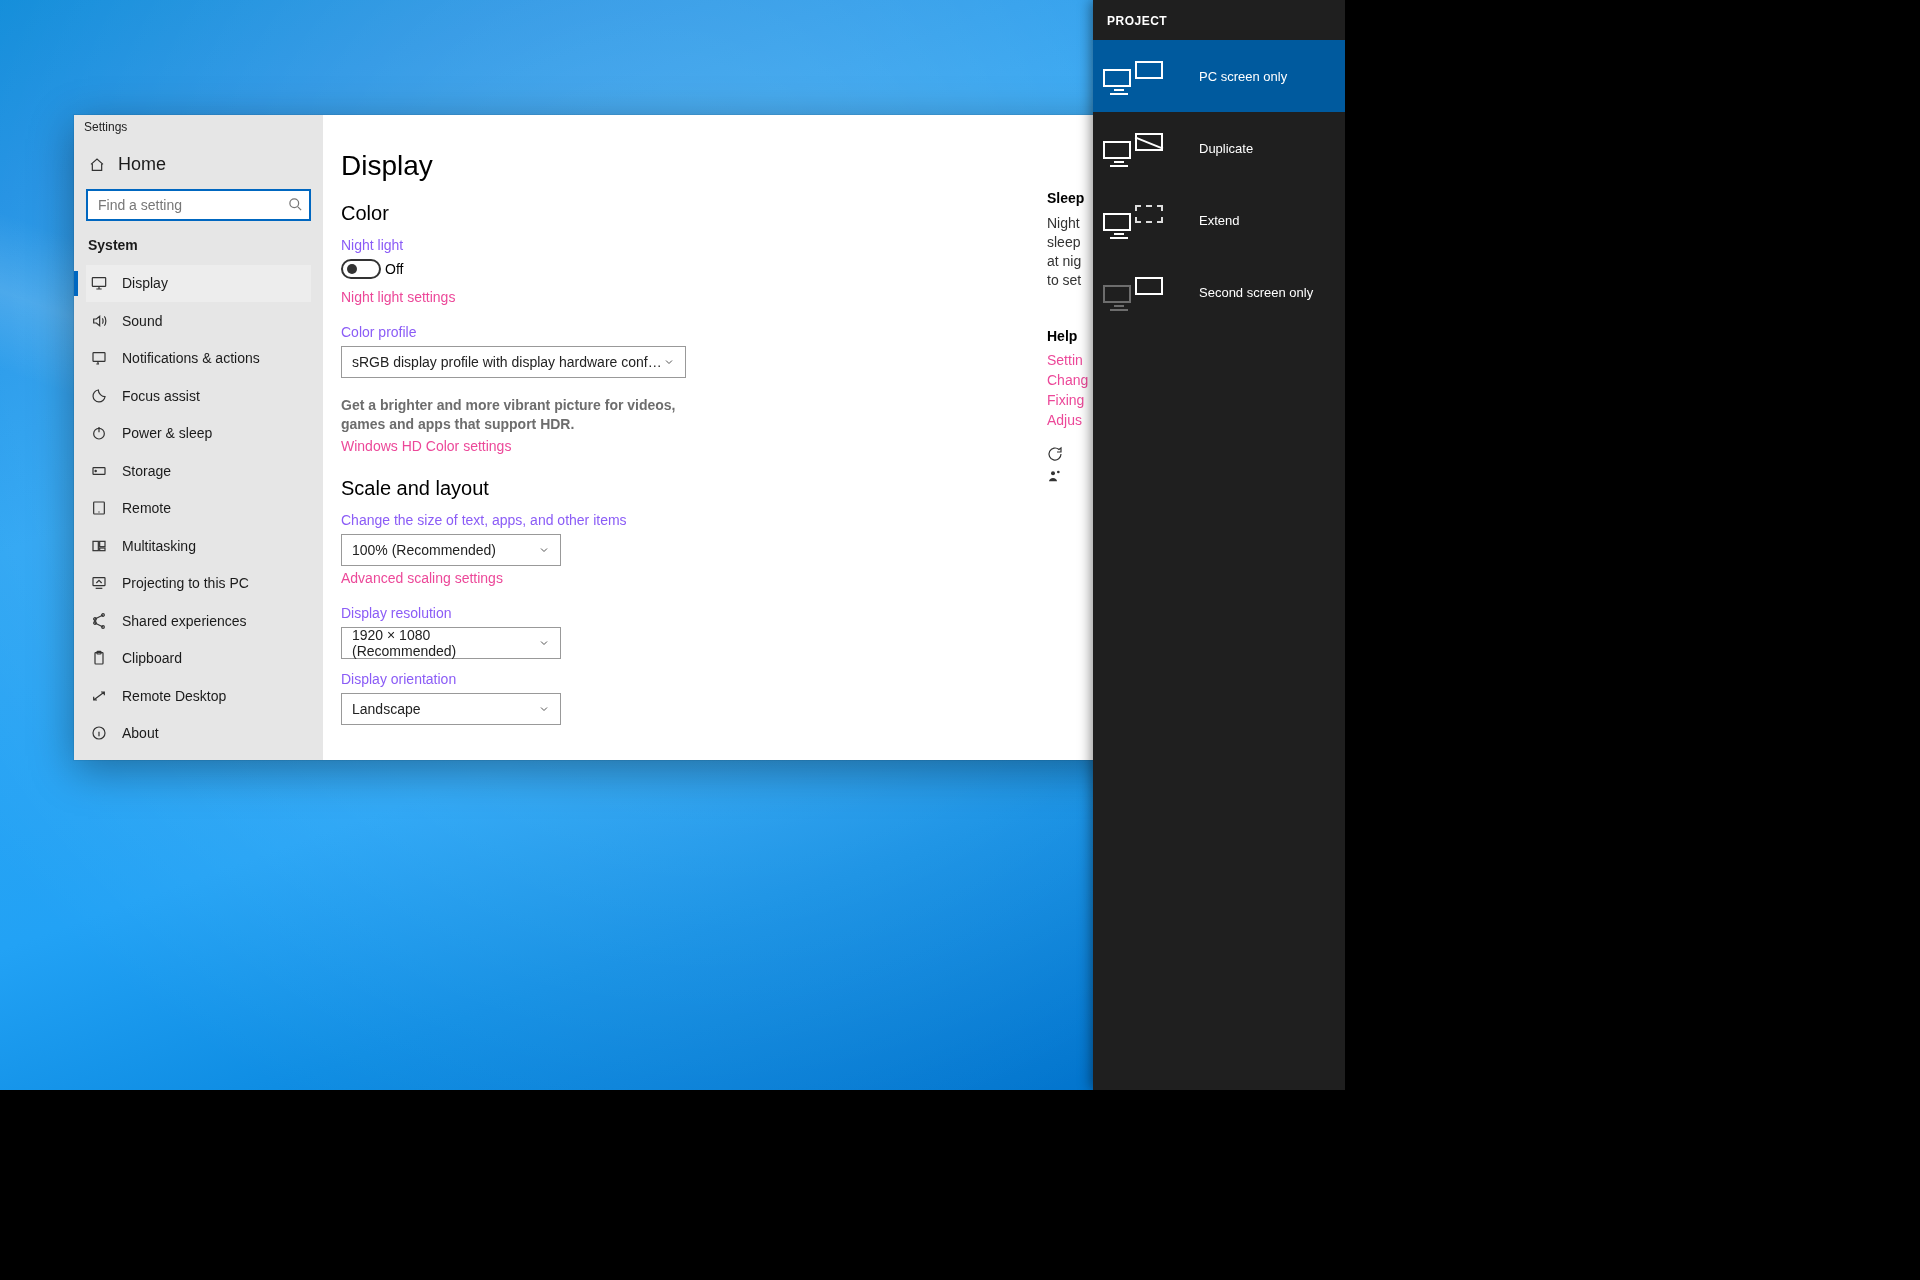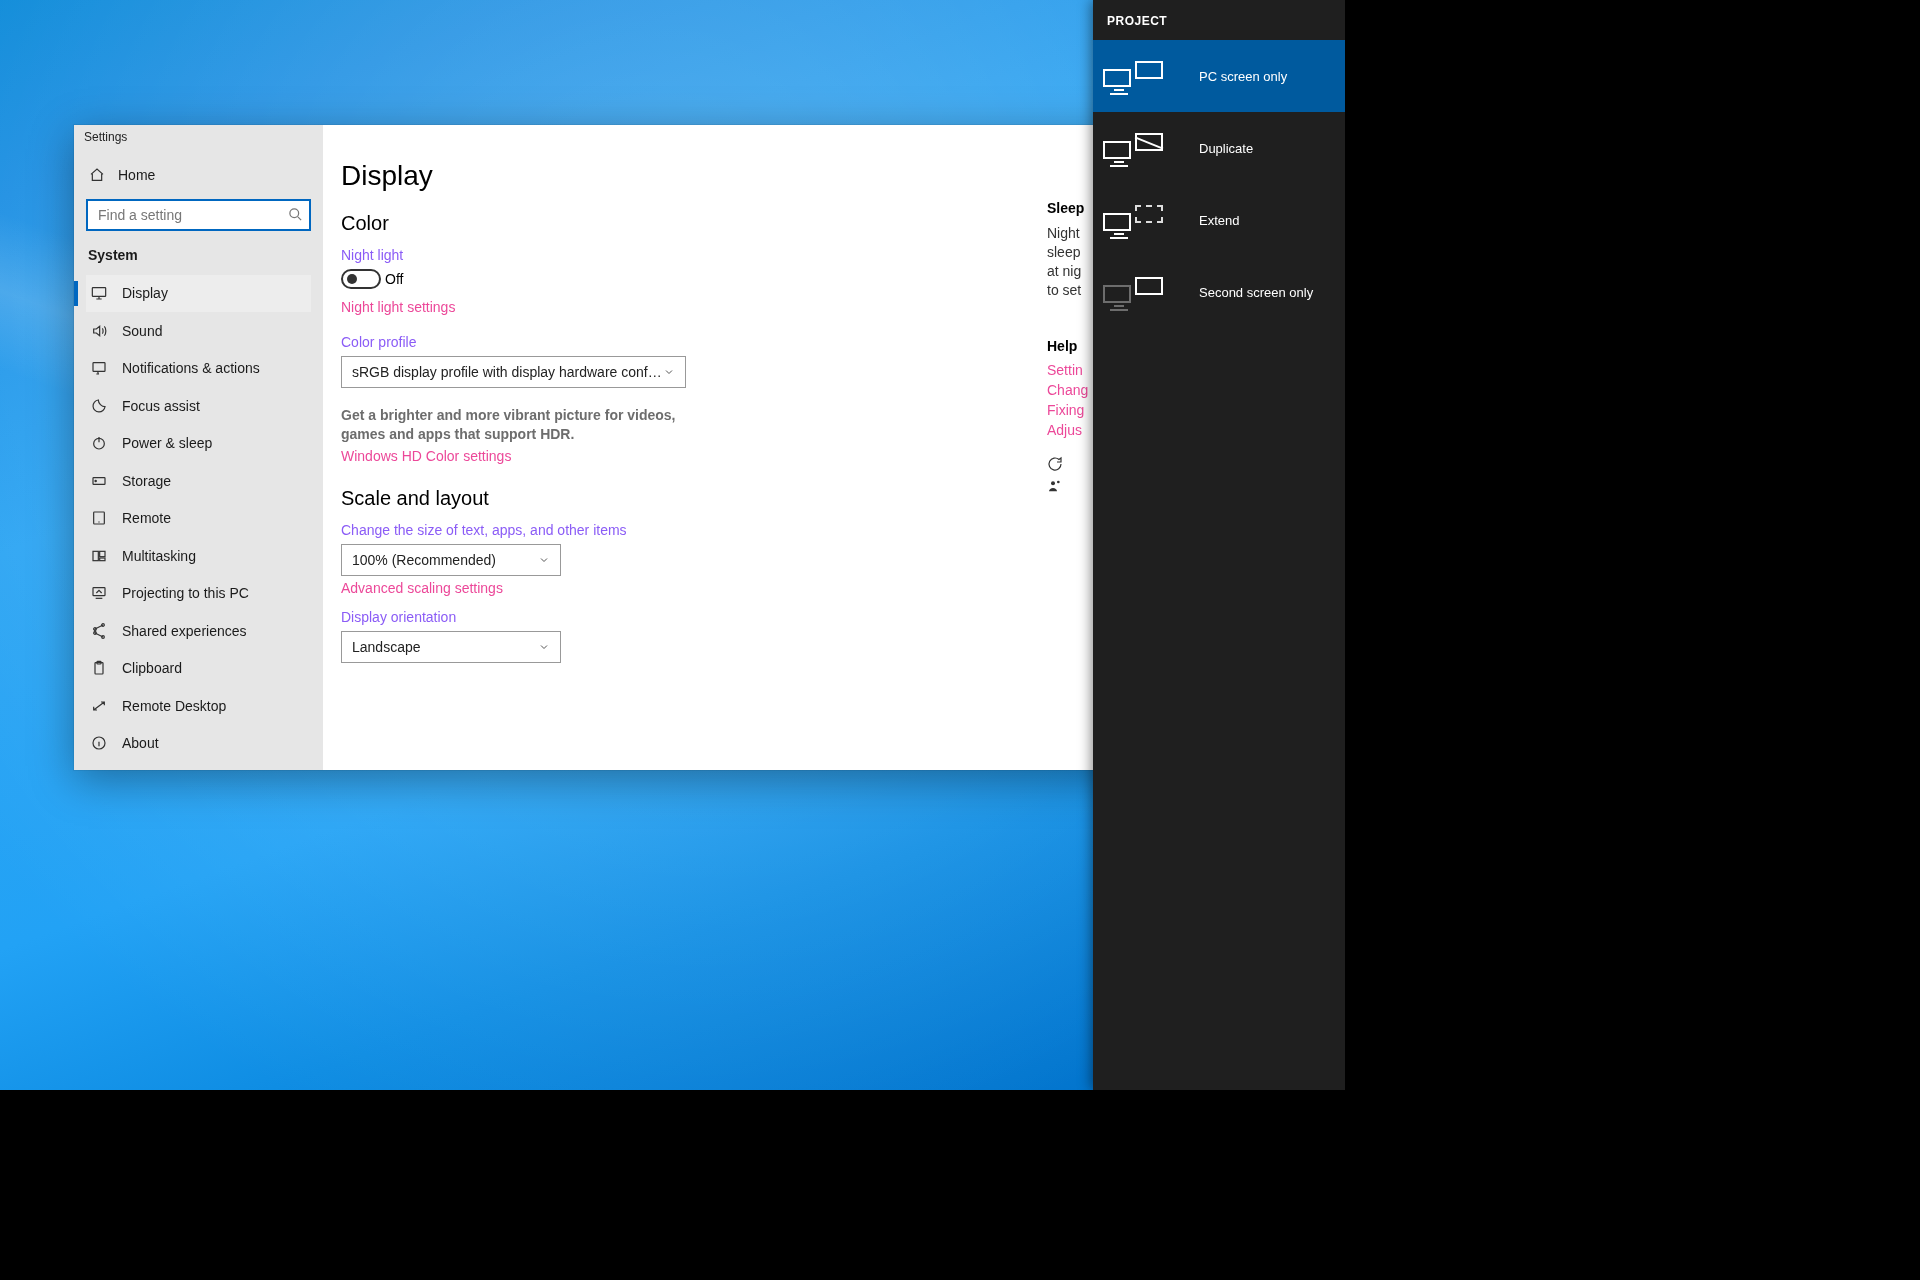--- a/index.html
+++ b/index.html
@@ -16,35 +16,35 @@
   .ray {
     position: absolute; inset: 0;
     background: linear-gradient(200deg, rgba(255,255,255,0) 46%, rgba(255,255,255,.15) 50%, rgba(255,255,255,0) 54%);
   }
   .letterbox-bottom { position:absolute; bottom:0; left:0; right:0; height:190px; background:#000; }
   .letterbox-right  { position:absolute; top:0; bottom:0; right:0; width:575px; background:#000; }
 
   
   .settings-window {
     position: absolute;
-    left: 74px; top: 125px;
+    left: 74px; top: 115px;
     width: 1124px; 
     height: 645px;
     background: #ffffff;
     display: flex;
     box-shadow: 0 10px 40px rgba(0,0,0,.35), 0 0 0 1px rgba(0,0,0,.06);
     overflow: hidden;
   }
 
   
   .sidebar { width: 249px; background: #e6e6e6; display:flex; flex-direction:column; }
   .titlebar { height: 30px; display:flex; align-items:center; padding:0 10px; font-size:12px; color:#222; }
 
   .sidebar-body { padding: 5px 12px 8px 12px; display:flex; flex-direction:column; gap:0; }
-  .sidebar-row { display:flex; align-items:center; height:37px; gap:12px; padding-left:2px; color:#1b1b1b; font-size:14px; cursor:default; position:relative; }
+  .sidebar-row { display:flex; align-items:center; height:37px; gap:12px; padding-left:2px; color:#1b1b1b; font-size:18px; cursor:default; position:relative; }
   .sidebar-row.home { height:40px; }
   .sidebar-row .ico { width:18px; display:flex; justify-content:center; }
 
   .search-wrap { margin: 4px 0 8px 0; position:relative; }
   .search-input {
     width:100%; height:32px; border:2px solid #0067c0; background:#fff;
     padding:0 30px 0 10px; font-size:14px; color:#555; outline:none;
   }
   .search-input::placeholder { color:#777; font-style: normal; }
   .search-icon { position:absolute; right:8px; top:8px; color:#777; }
@@ -320,20 +320,31 @@
       <div class="combo sm">
         <span>100% (Recommended)</span>
         <span class="chev">
             <svg width="12" height="12" viewBox="0 0 24 24" fill="none" stroke="#555" stroke-width="2">
               <path d="m6 9 6 6 6-6"></path>
             </svg>
           </span>
       </div>
       <a class="link">Advanced scaling settings</a>
     </div>
+    <div class="block">
+      <div class="label">Display resolution</div>
+      <div class="combo sm">
+        <span>1920 × 1080 (Recommended)</span>
+        <span class="chev">
+            <svg width="12" height="12" viewBox="0 0 24 24" fill="none" stroke="#555" stroke-width="2">
+              <path d="m6 9 6 6 6-6"></path>
+            </svg>
+          </span>
+      </div>
+    </div>
     <div class="block" style="margin-top:-6px">
       <div class="label">Display orientation</div>
       <div class="combo sm">
         <span>Landscape</span>
         <span class="chev">
             <svg width="12" height="12" viewBox="0 0 24 24" fill="none" stroke="#555" stroke-width="2">
               <path d="m6 9 6 6 6-6"></path>
             </svg>
           </span>
       </div>

